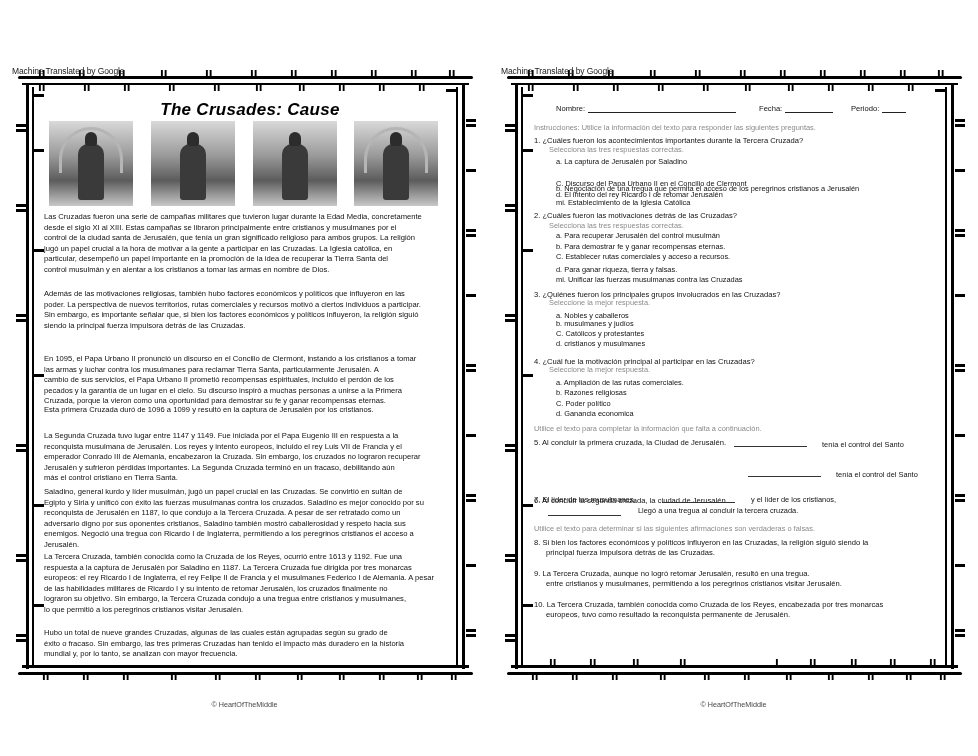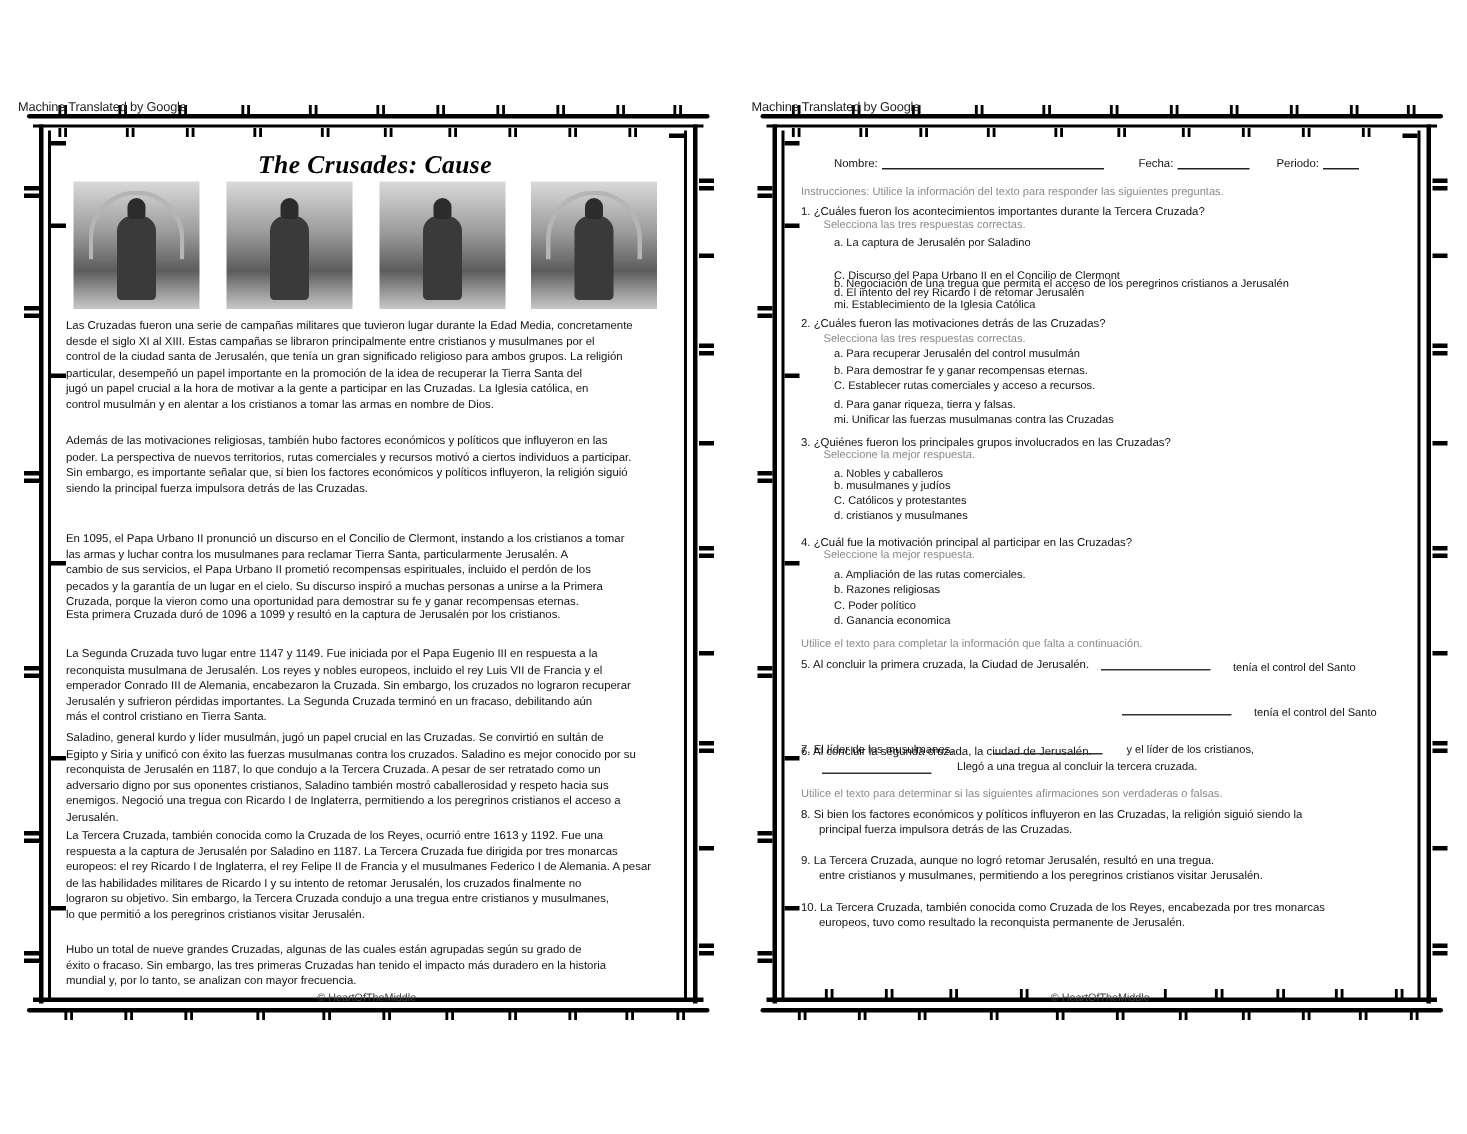--- a/index.html
+++ b/index.html
@@ -27,28 +27,28 @@
   .tick { position: absolute; font-family: "DejaVu Sans", sans-serif; font-weight: bold; font-size: 11px; line-height: 11px; color: #000; }
   .tick.up { top: -7px; }
   .tick.down { top: 8px; }
   .tick.bup { top: 582px; }
   .tick.bdown { top: 597px; }
   .side-tick { position: absolute; width: 10px; height: 3px; background: #000; }
   .side-tick::after { content: ""; position: absolute; left: 0; top: 5px; width: 10px; height: 3px; background: #000; }
   .side-tick.single::after { display: none; }
 
   
-  .title { position: absolute; left: 140px; top: 100px; width: 220px; text-align: center; font-family: Liberation Serif, serif; font-style: italic; font-weight: bold; font-size: 17px; letter-spacing: 0.3px; color: #000; }
+  .title { position: absolute; left: 140px; top: 100px; width: 220px; text-align: center; font-family: Liberation Sans, sans-serif; font-style: italic; font-weight: bold; font-size: 17px; letter-spacing: 0.3px; color: #000; }
   .pic { position: absolute; top: 121px; width: 84px; height: 85px; background: linear-gradient(180deg, #d9d9d9 0%, #9b9b9b 40%, #5c5c5c 70%, #c8c8c8 100%); overflow: hidden; }
   .pic .fig { position: absolute; left: 50%; bottom: 6px; width: 26px; height: 56px; margin-left: -13px; background: #3a3a3a; border-radius: 10px 10px 3px 3px; }
   .pic .fig::before { content: ""; position: absolute; left: 7px; top: -12px; width: 12px; height: 14px; background: #2c2c2c; border-radius: 6px 6px 3px 3px; }
   .pic .arch { position: absolute; left: 10px; top: 6px; width: 64px; height: 46px; border: 3px solid #b5b5b5; border-bottom: none; border-radius: 32px 32px 0 0; }
 
   .para { position: absolute; left: 44px; width: 396px; font-size: 7.6px; line-height: 10.6px; color: #111; }
-  .copyright { position: absolute; left: 0; width: 489px; text-align: center; font-size: 7.2px; color: #444; }
+  .copyright { position: absolute; left: 0; width: 489px; text-align: center; font-size: 7.2px; color: #444; margin-top: 40px; }
 
   
   .hdr-field { position: absolute; top: 104px; font-size: 7.6px; color: #111; }
   .blank { display: inline-block; border-bottom: 1px solid #222; height: 9px; vertical-align: bottom; margin-left: 3px; }
   .instr { position: absolute; left: 45px; font-size: 7.4px; color: #8a8a8a; }
   .q { position: absolute; left: 45px; font-size: 7.6px; color: #111; }
   .hint { position: absolute; left: 60px; font-size: 7.4px; color: #8a8a8a; }
   .opt { position: absolute; left: 67px; font-size: 7.4px; color: #111; }
   .cont { position: absolute; left: 57px; font-size: 7.6px; color: #111; }
   .fill { position: absolute; height: 1px; background: #333; }
@@ -138,41 +138,41 @@
     </div>
   <div class="pic" style="left:354px">
       <div class="arch"></div>
       <div class="fig"></div>
     </div>
 
   <div class="para" style="top:212px">
     <div>Las Cruzadas fueron una serie de campañas militares que tuvieron lugar durante la Edad Media, concretamente</div>
       <div>desde el siglo XI al XIII. Estas campañas se libraron principalmente entre cristianos y musulmanes por el</div>
       <div>control de la ciudad santa de Jerusalén, que tenía un gran significado religioso para ambos grupos. La religión</div>
+      <div>jugó un papel crucial a la hora de motivar a la gente a participar en las Cruzadas. La Iglesia católica, en</div>
       <div>particular, desempeñó un papel importante en la promoción de la idea de recuperar la Tierra Santa del</div>
-      <div>jugó un papel crucial a la hora de motivar a la gente a participar en las Cruzadas. La Iglesia católica, en</div>
       <div>control musulmán y en alentar a los cristianos a tomar las armas en nombre de Dios.</div>
   </div>
   <div class="para" style="top:289px">
     <div>Además de las motivaciones religiosas, también hubo factores económicos y políticos que influyeron en las</div>
       <div>poder. La perspectiva de nuevos territorios, rutas comerciales y recursos motivó a ciertos individuos a participar.</div>
       <div>Sin embargo, es importante señalar que, si bien los factores económicos y políticos influyeron, la religión siguió</div>
       <div>siendo la principal fuerza impulsora detrás de las Cruzadas.</div>
   </div>
   <div class="para" style="top:354px">
     <div>En 1095, el Papa Urbano II pronunció un discurso en el Concilio de Clermont, instando a los cristianos a tomar</div>
       <div>las armas y luchar contra los musulmanes para reclamar Tierra Santa, particularmente Jerusalén. A</div>
       <div>cambio de sus servicios, el Papa Urbano II prometió recompensas espirituales, incluido el perdón de los</div>
       <div>pecados y la garantía de un lugar en el cielo. Su discurso inspiró a muchas personas a unirse a la Primera</div>
       <div>Cruzada, porque la vieron como una oportunidad para demostrar su fe y ganar recompensas eternas.</div>
       <div style="margin-top:-2px">Esta primera Cruzada duró de 1096 a 1099 y resultó en la captura de Jerusalén por los cristianos.</div>
   </div>
   <div class="para" style="top:431px">
     <div>La Segunda Cruzada tuvo lugar entre 1147 y 1149. Fue iniciada por el Papa Eugenio III en respuesta a la</div>
-      <div>reconquista musulmana de Jerusalén. Los reyes y nobles europeos, incluido el rey Luis VII de Francia y el</div>
+      <div>reconquista musulmana de Jerusalén. Los reyes y intento europeos, incluido el rey Luis VII de Francia y el</div>
       <div>emperador Conrado III de Alemania, encabezaron la Cruzada. Sin embargo, los cruzados no lograron recuperar</div>
       <div>Jerusalén y sufrieron pérdidas importantes. La Segunda Cruzada terminó en un fracaso, debilitando aún</div>
       <div>más el control cristiano en Tierra Santa.</div>
   </div>
   <div class="para" style="top:487px">
     <div>Saladino, general kurdo y líder musulmán, jugó un papel crucial en las Cruzadas. Se convirtió en sultán de</div>
       <div>Egipto y Siria y unificó con éxito las fuerzas musulmanas contra los cruzados. Saladino es mejor conocido por su</div>
       <div>reconquista de Jerusalén en 1187, lo que condujo a la Tercera Cruzada. A pesar de ser retratado como un</div>
       <div>adversario digno por sus oponentes cristianos, Saladino también mostró caballerosidad y respeto hacia sus</div>
       <div>enemigos. Negoció una tregua con Ricardo I de Inglaterra, permitiendo a los peregrinos cristianos el acceso a</div>

